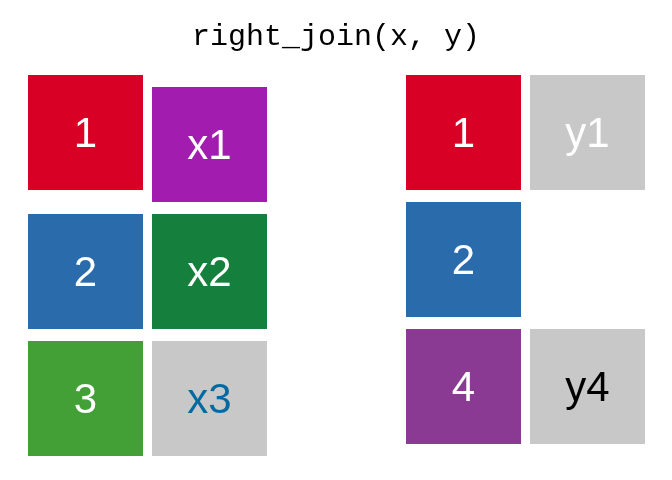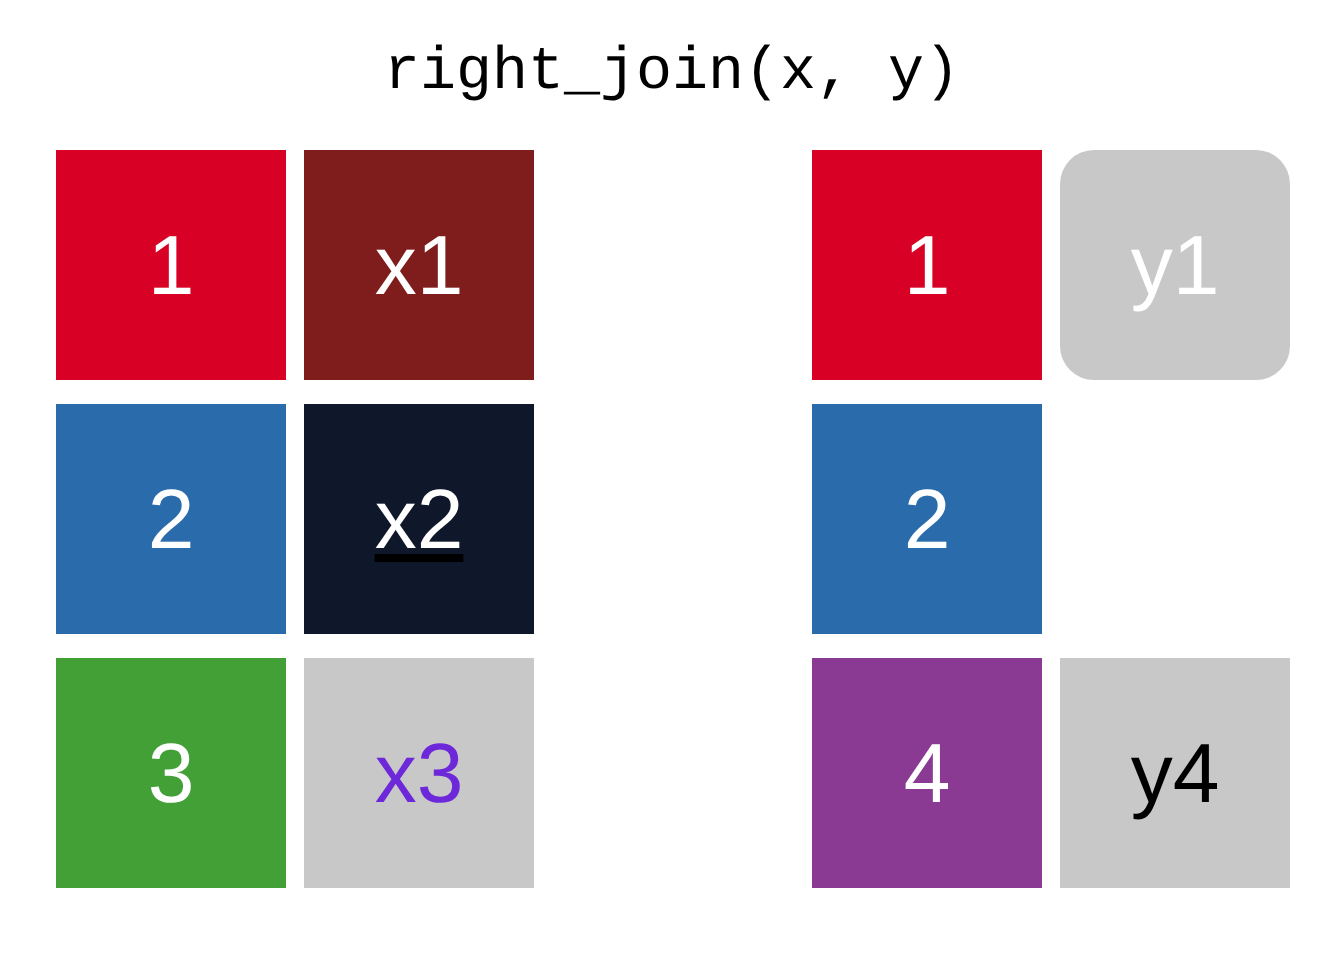--- a/index.html
+++ b/index.html
@@ -72,52 +72,52 @@
 <div id="diagram">
 
   <div id="title" style="color: rgb(0, 0, 0);">right_join(x, y)</div>
 
   <div class="table-group" id="table-x">
 
     <div class="table-row">
       <div class="cell key-cell" style="background-color: rgb(216, 0, 36);">
         <span class="cell-text" style="color: rgb(255, 255, 255);">1</span>
       </div>
-      <div class="cell value-cell" style="background-color: #7f1d1d;">
+      <div class="cell value-cell" style="background-color: #a21caf; margin-top: 12px;">
         <span class="cell-text" style="color: rgb(255, 255, 255);">x1</span>
       </div>
     </div>
 
     <div class="table-row">
       <div class="cell key-cell" style="background-color: rgb(42, 107, 171);">
         <span class="cell-text" style="color: rgb(255, 255, 255);">2</span>
       </div>
-      <div class="cell value-cell" style="background-color: #0f172a; text-decoration: underline;">
+      <div class="cell value-cell" style="background-color: #15803d;">
         <span class="cell-text" style="color: rgb(255, 255, 255);">x2</span>
       </div>
     </div>
 
     <div class="table-row">
       <div class="cell key-cell" style="background-color: rgb(66, 160, 55);">
         <span class="cell-text" style="color: rgb(255, 255, 255);">3</span>
       </div>
       <div class="cell value-cell" style="background-color: rgb(200, 200, 200);">
-        <span class="cell-text" style="color: #6d28d9; text-align: center;">x3</span>
+        <span class="cell-text" style="color: #0369a1; text-align: center;">x3</span>
       </div>
     </div>
 
   </div>
 
   <div class="table-group" id="table-y">
 
     <div class="table-row">
       <div class="cell key-cell" style="background-color: rgb(216, 0, 36);">
         <span class="cell-text" style="color: rgb(255, 255, 255);">1</span>
       </div>
-      <div class="cell value-cell" style="background-color: rgb(200, 200, 200); border-radius: 17px;">
+      <div class="cell value-cell" style="background-color: rgb(200, 200, 200);">
         <span class="cell-text" style="color: rgb(255, 255, 255);">y1</span>
       </div>
     </div>
 
     <div class="table-row">
       <div class="cell key-cell" style="background-color: rgb(42, 107, 171);">
         <span class="cell-text" style="color: rgb(255, 255, 255);">2</span>
       </div>
     </div>
 

